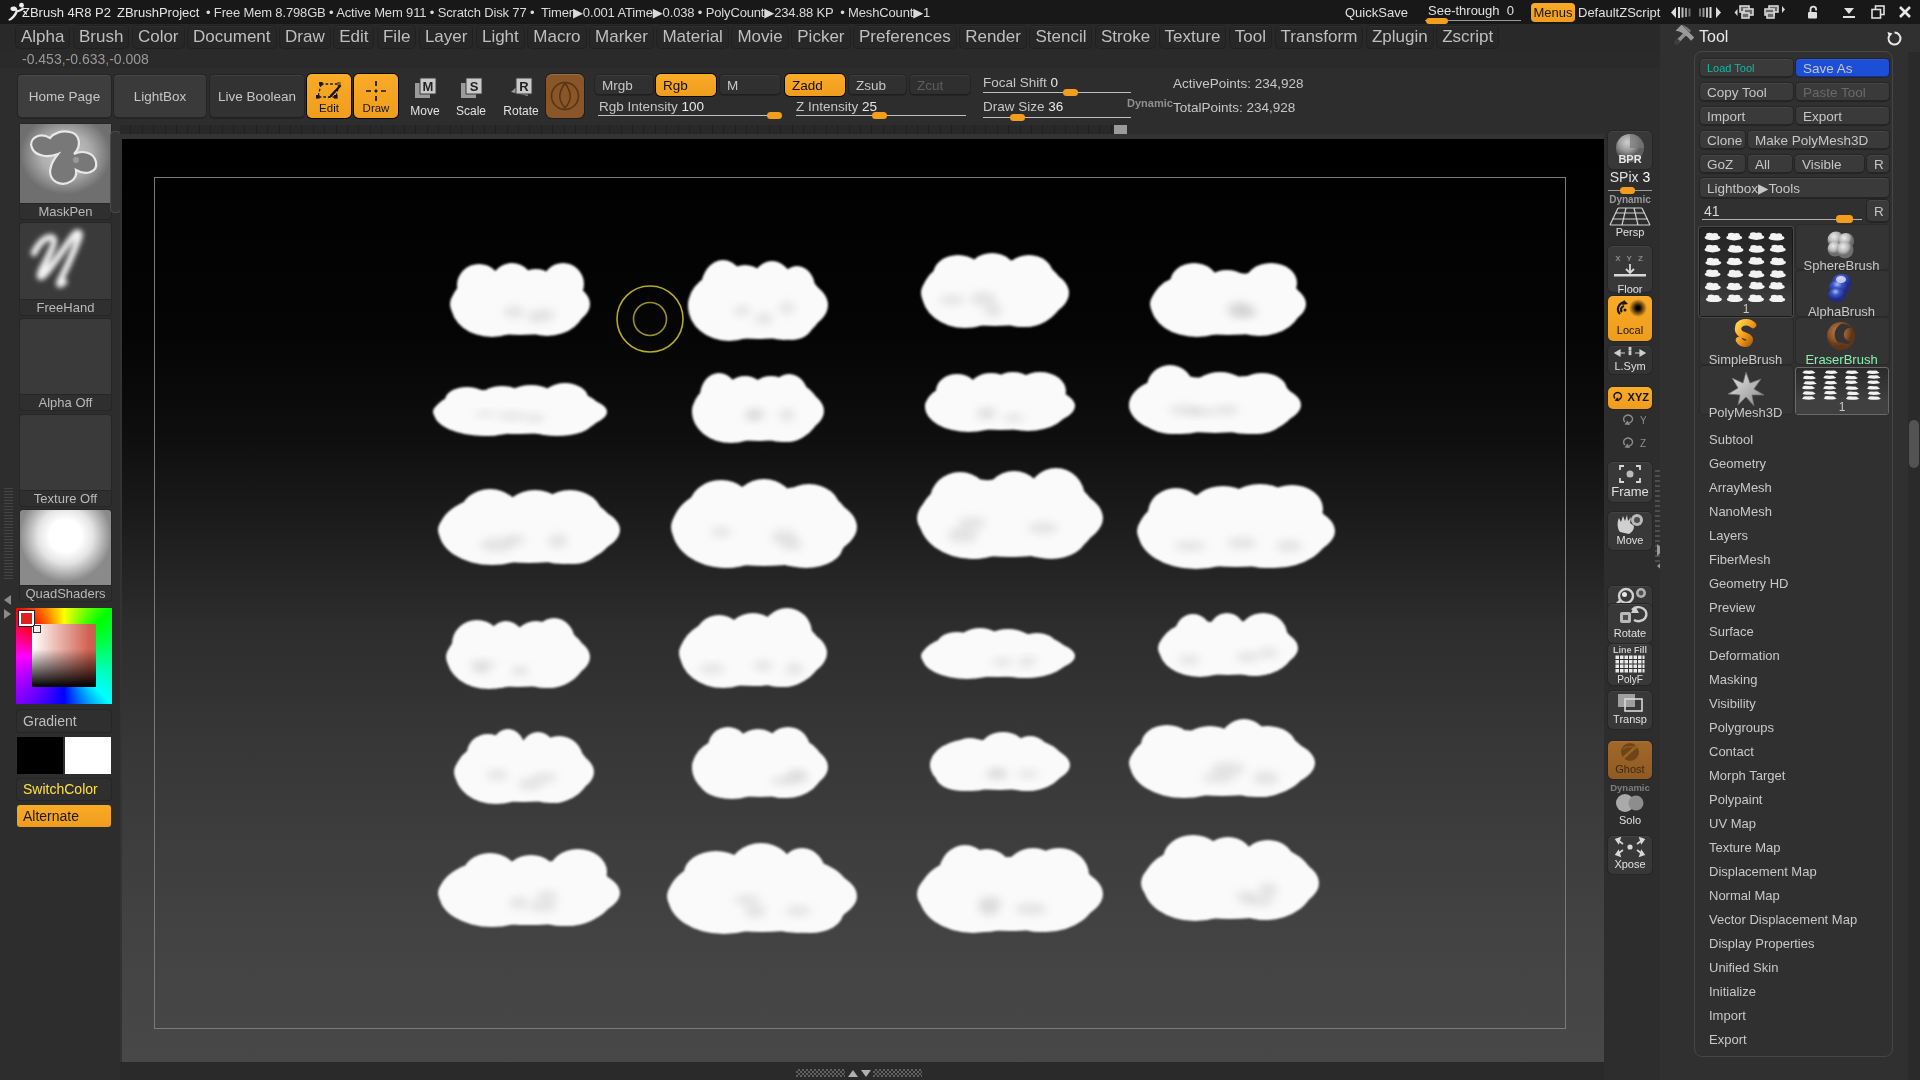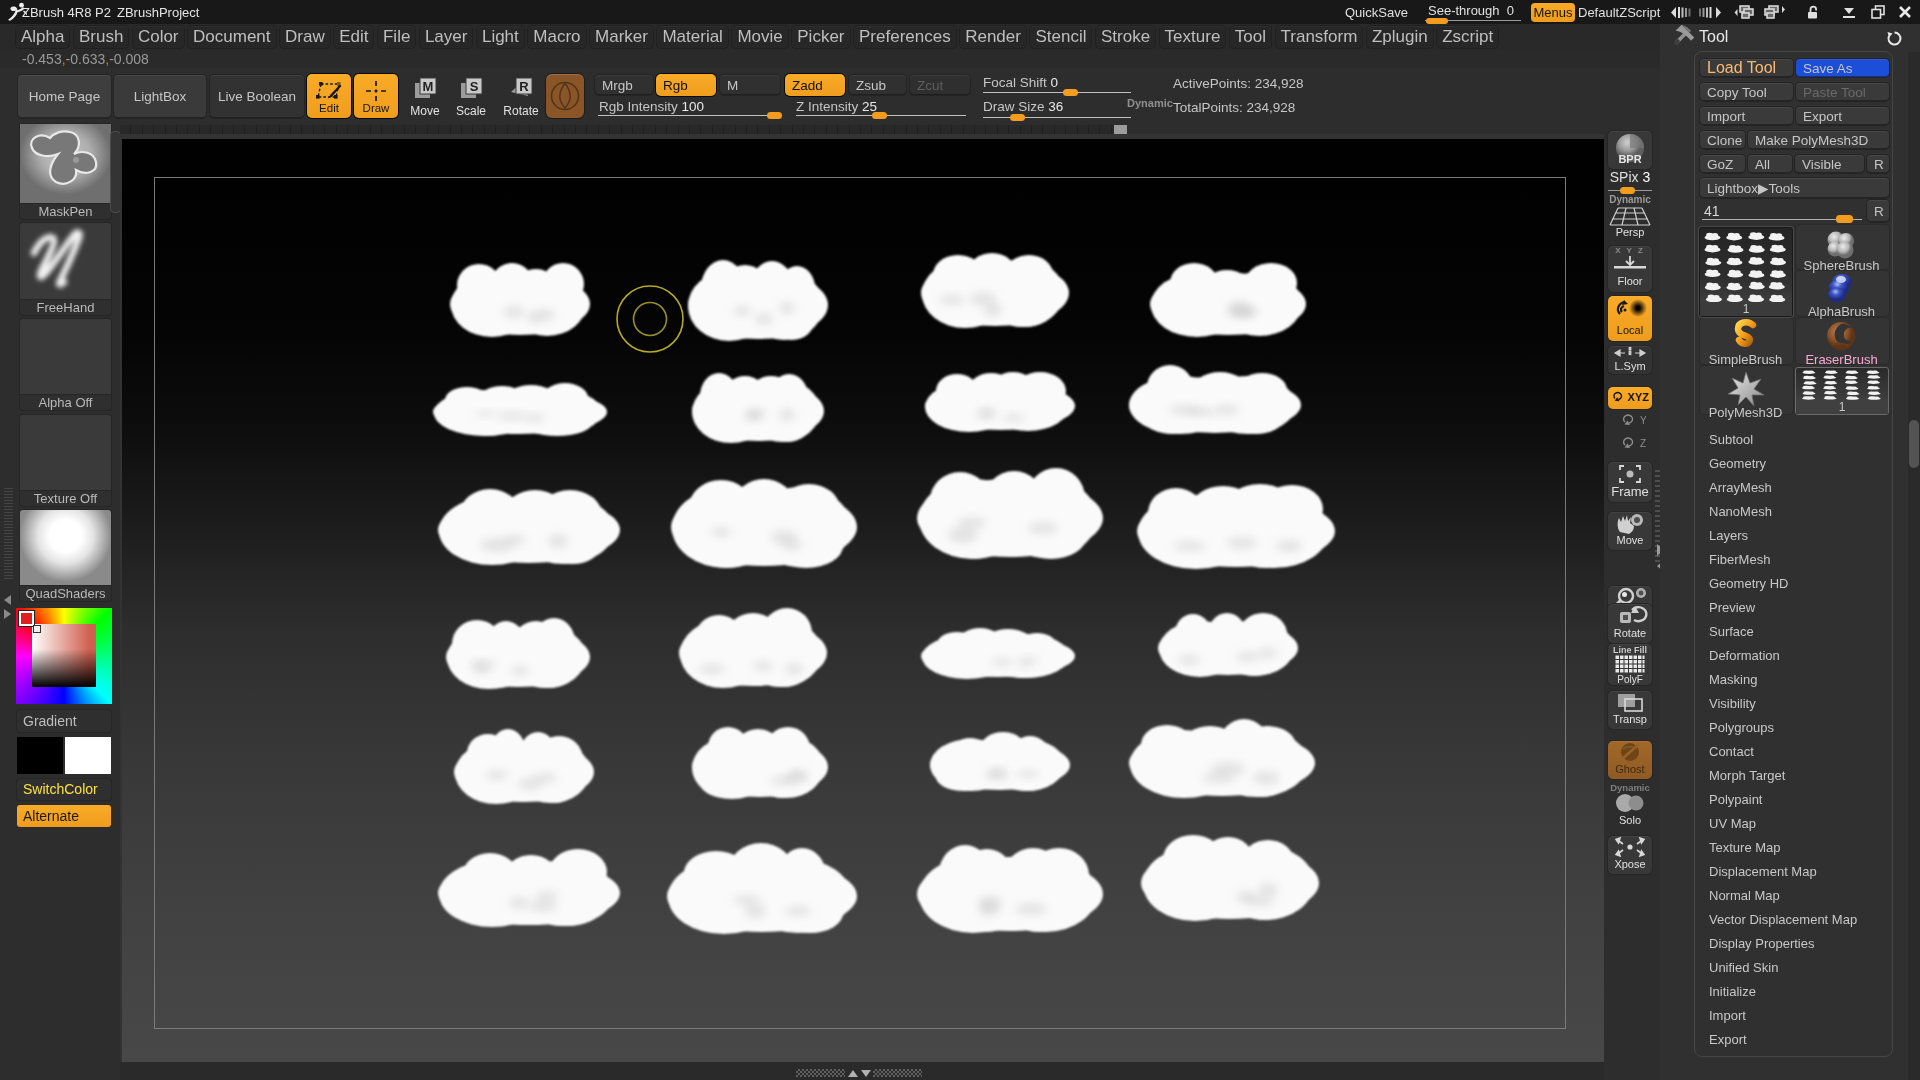--- a/index.html
+++ b/index.html
@@ -22,20 +22,21 @@
 <div id="root">
 
   <div class="abs" style="left:0;top:0;width:1920px;height:24px;background:#181818;"></div>
   <svg class="abs" style="left:5px;top:2px;" width="24" height="20" viewBox="0 0 24 20">
     <circle cx="16.5" cy="3.2" r="2.4" fill="#ececec"></circle>
     <path d="M3 18 C8 14 10 11 10.5 8.5 C8.5 9.5 6 9 5.5 7.2 C5 5.4 7 4 9.5 4.6 C11.5 5.1 12.5 6.6 12.3 8.2 C14.5 7.6 16.5 6.4 18 5 L19.5 6.8 C17.5 8.6 15 9.8 12.5 10.3 C11.8 13.5 9 16.5 5 18.8 Z" fill="#ececec"></path>
     <path d="M19 8.5 C21 9.5 22.5 11.5 22 13.5 C20.5 12 19.5 10.5 18 9.8 Z" fill="#ececec"></path>
   </svg>
   <div class="abs" style="left:22px;top:5px;font-size:13px;color:#e4e4e4;">ZBrush 4R8 P2</div>
   <div class="abs" style="left:117px;top:5px;font-size:13px;color:#e4e4e4;">ZBrushProject</div>
+  <div class="abs" style="left:206px;top:5px;font-size:13px;color:#dadada;letter-spacing:-0.15px;">• Free Mem 8.798GB • Active Mem 911 • Scratch Disk 77 •&nbsp; Timer▶0.001 ATime▶0.038 • PolyCount▶234.88 KP &nbsp;• MeshCount▶1</div>
   <div class="abs" style="left:1345px;top:5px;font-size:13px;color:#e0e0e0;">QuickSave</div>
   <div class="abs" style="left:1428px;top:3px;font-size:13px;color:#e0e0e0;">See-through&nbsp; 0</div>
   <div class="abs" style="left:1425px;top:20px;width:96px;height:1px;background:#9a9a9a;"></div>
   <div class="abs" style="left:1426px;top:18px;width:22px;height:6px;background:#f39d1e;border-radius:3px;"></div>
   <div class="abs" style="left:1531px;top:3px;width:44px;height:19px;background:linear-gradient(#f9ab27,#ef9c1c);border-radius:4px;color:#151515;font-size:13px;text-align:center;line-height:19px;">Menus</div>
   <div class="abs" style="left:1578px;top:5px;font-size:13px;color:#e0e0e0;">DefaultZScript</div>
   <svg class="abs" style="left:1670px;top:6px;" width="52" height="13" viewBox="0 0 52 13">
     <g fill="#dcdcdc">
         <path d="M6 1 L1 6.5 L6 12 Z"></path>
         <rect x="8" y="1" width="2" height="11"></rect>
@@ -647,21 +648,21 @@
   <div class="abs" style="left:1606px;top:169px;width:48px;text-align:center;font-size:14px;color:#e0e0e0;">SPix <span style="color:#fff">3</span></div>
   <div class="track" style="left:1608px;top:190px;width:44px;background:#9a9a9a;"></div>
   <div class="handle" style="left:1620px;top:187px;"></div>
   <div class="abs" style="left:1606px;top:194px;width:48px;text-align:center;font-size:10px;font-weight:bold;color:#9a9a9a;">Dynamic</div>
   <svg class="abs" style="left:1608px;top:204px;" width="44" height="24" viewBox="0 0 44 24">
       <g stroke="#cfcfcf" stroke-width="1.2" fill="none">
         <path d="M10 4 H34 M7 9 H37 M4 15 H40 M2 21 H42 M10 4 L2 21 M18 4 L14 21 M26 4 L30 21 M34 4 L42 21"></path>
       </g>
     </svg>
   <div class="abs" style="left:1606px;top:226px;width:48px;text-align:center;font-size:11px;color:#e0e0e0;">Persp</div>
-  <div class="licon" style="top:246px;height:46px;background:#383838;"><div style="font-size:8px;color:#8a8a8a;font-weight:bold;letter-spacing:2px;padding-top:0;">X Y Z</div><svg width="40" height="20" viewBox="0 0 40 20">
+  <div class="licon" style="top:246px;height:46px;background:#383838;"><div style="font-size:8px;color:#8a8a8a;font-weight:bold;letter-spacing:2px;padding-top:8px;">X Y Z</div><svg width="40" height="20" viewBox="0 0 40 20">
         <path d="M20 1 V9 M16 6 L20 10 L24 6" stroke="#d8d8d8" stroke-width="1.8" fill="none"></path>
         <rect x="4" y="11" width="32" height="2.5" fill="#d8d8d8"></rect>
       </svg><div style="font-size:11px;color:#e0e0e0;line-height:8px;">Floor</div></div>
   <div class="licon" style="top:296px;height:45px;background:linear-gradient(#f9ab27,#ef9c1c);"><svg width="40" height="28" viewBox="0 0 40 28">
         <defs>
           <radialGradient id="lbl">
             <stop offset="0.2" stop-color="#000"></stop>
             <stop offset="1" stop-color="#000" stop-opacity="0"></stop>
           </radialGradient>
         </defs>
@@ -760,21 +761,21 @@
         <path d="M5 4.5 L23 4.5 L23 9 L18 9 C12 9 8 10.5 5 13 Z" fill="#9a9a9a"></path>
         <path d="M5 4.5 C8 2.5 12 2 16 2 L16 4.5 Z" fill="#7a7a7a"></path>
       </g>
     </svg>
   <div class="abs" style="left:1699px;top:28px;font-size:16px;color:#e8e8e8;">Tool</div>
   <svg class="abs" style="left:1886px;top:30px;" width="17" height="17" viewBox="0 0 17 17">
       <path d="M8.5 2.5 A6 6 0 1 1 3 6" fill="none" stroke="#e8e8e8" stroke-width="2"></path>
       <path d="M1.5 2 L6.5 3.5 L3 7.5 Z" fill="#e8e8e8"></path>
     </svg>
   <div class="abs" style="left:1694px;top:51px;width:199px;height:1006px;border:1px solid #464646;border-radius:8px;box-sizing:border-box;"></div>
-  <div class="btn btnL" style="left:1700px;top:59px;width:93px;height:18px;background:#3a3a3a;color:#fdba74;font-size:16px;">Load Tool</div>
+  <div class="btn btnL" style="left:1700px;top:59px;width:93px;height:18px;background:#3a3a3a;color:#14b8a6;font-size:11px;">Load Tool</div>
   <div class="btn btnL" style="left:1796px;top:59px;width:93px;height:18px;background:#1d4ed8;color:#c6c6c6;font-size:13.5px;">Save As</div>
   <div class="btn btnL" style="left:1700px;top:83px;width:93px;height:18px;background:#3a3a3a;color:#c6c6c6;font-size:13.5px;">Copy Tool</div>
   <div class="btn btnL" style="left:1796px;top:83px;width:93px;height:18px;background:#3a3a3a;color:#6a6a6a;font-size:13.5px;">Paste Tool</div>
   <div class="btn btnL" style="left:1700px;top:107px;width:93px;height:18px;background:#3a3a3a;color:#c6c6c6;font-size:13.5px;">Import</div>
   <div class="btn btnL" style="left:1796px;top:107px;width:93px;height:18px;background:#3a3a3a;color:#c6c6c6;font-size:13.5px;">Export</div>
   <div class="btn btnL" style="left:1700px;top:131px;width:45px;height:18px;background:#3a3a3a;color:#c6c6c6;font-size:13.5px;">Clone</div>
   <div class="btn btnL" style="left:1748px;top:131px;width:141px;height:18px;background:#3a3a3a;color:#c6c6c6;font-size:13.5px;">Make PolyMesh3D</div>
   <div class="btn btnL" style="left:1700px;top:155px;width:45px;height:18px;background:#3a3a3a;color:#c6c6c6;font-size:13.5px;">GoZ</div>
   <div class="btn btnL" style="left:1748px;top:155px;width:44px;height:18px;background:#3a3a3a;color:#c6c6c6;font-size:13.5px;">All</div>
   <div class="btn btnL" style="left:1795px;top:155px;width:69px;height:18px;background:#3a3a3a;color:#c6c6c6;font-size:13.5px;">Visible</div>
@@ -907,21 +908,21 @@
         <radialGradient id="ebg" cx="0.4" cy="0.35">
           <stop offset="0" stop-color="#c08050"></stop>
           <stop offset="0.7" stop-color="#8a5228"></stop>
           <stop offset="1" stop-color="#5e3517"></stop>
         </radialGradient>
       </defs>
       <circle cx="17" cy="17" r="14" fill="url(#ebg)"></circle>
       <path d="M17 5 C11 9 9 15 12 21 C15 26 22 27 27 23 C22 22 19 19 20 14 C21 10 24 8 28 9 C25 6 21 4 17 5 Z" fill="#343434"></path>
       <path d="M8 26 C12 23 20 24 24 27" stroke="#6b3f1d" stroke-width="1.5" fill="none"></path>
     </svg>
-  <div class="abs" style="left:1795px;top:352px;width:93px;text-align:center;font-size:13px;color:#f9a8d4;">EraserBrush</div>
+  <div class="abs" style="left:1795px;top:352px;width:93px;text-align:center;font-size:13px;color:#86efac;">EraserBrush</div>
   <svg class="abs" style="left:1727px;top:371px;" width="38" height="36" viewBox="0 0 38 36">
       <defs>
         <linearGradient id="stg" x1="0" y1="0" x2="1" y2="1">
           <stop offset="0" stop-color="#e8e8e8"></stop>
           <stop offset="1" stop-color="#8a8a8a"></stop>
         </linearGradient>
       </defs>
       <path d="M19 1 L23 12 L34 8 L27 18 L37 24 L25 24 L27 35 L19 26 L11 34 L13 24 L1 23 L11 17 L5 7 L16 12 Z" fill="url(#stg)" stroke="#6a6a6a" stroke-width="0.8"></path>
     </svg>
   <div class="abs" style="left:1699px;top:405px;width:93px;text-align:center;font-size:13px;color:#c8c8c8;">PolyMesh3D</div>

